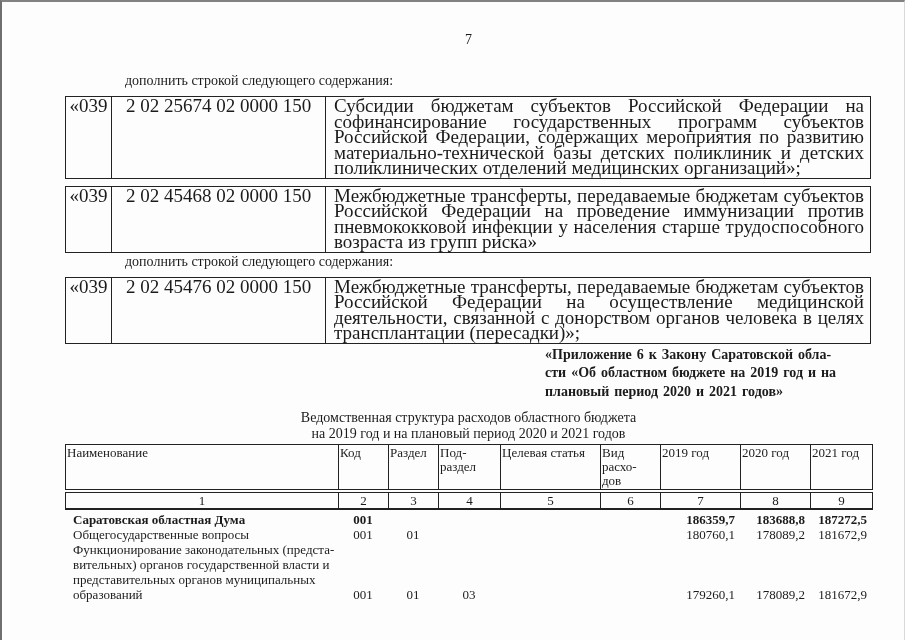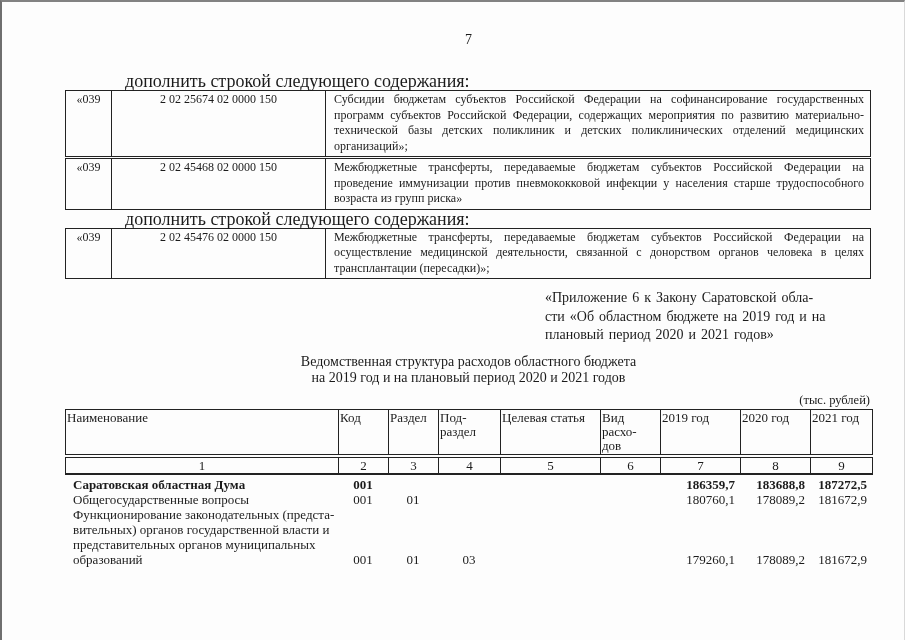--- a/index.html
+++ b/index.html
@@ -22,50 +22,50 @@
     margin-left: 63px;   
     width: 807px;
   }
   .page-num {
     padding-top: 30px;
     text-align: center;
     font-size: 14px;
     line-height: 16px;
   }
   .para {
-    font-size: 18px;
+    font-size: 14px;
     line-height: 16px;
   }
   .indent-60 { padding-left: 60px; }
   .indent-35 { padding-left: 35px; }
 
   
   table.amend {
     border-collapse: collapse;
     table-layout: fixed;
     width: 805px;
-    margin-top: 1px;
-    font-size: 12px;
+    margin-top: 7px;
+    font-size: 19px;
     line-height: 15.5px;
   }
   table.amend td {
     border: 1px solid #222;
     vertical-align: top;
     padding: 1px 2px;
   }
   table.amend td.c-code { text-align: center; }
   table.amend td.c-kbk  { text-align: center; }
   table.amend td.c-desc {
     text-align: justify;
     padding: 1px 6px 2px 8px;
   }
 
   .mt6 { margin-top: 6px; }
   .mt1 { margin-top: 1px; }
-  .mt2 { margin-top: 10px; }
+  .mt2 { margin-top: 2px; font-weight: bold; }
   .mt5 { margin-top: 5px; }
   .mt25 { margin-top: 25px; }
 
   .appendix-ref {
     margin-left: 480px;
     width: 302px;
     font-size: 14px;
     line-height: 18.5px;
     word-spacing: 1.5px;
     white-space: pre-line;
@@ -192,21 +192,20 @@
 
     <div class="appendix-ref mt2">«Приложение 6 к Закону Саратовской обла-
 сти «Об областном бюджете на 2019 год и на
 плановый период 2020 и 2021 годов»</div>
 
     <div class="doc-title">
       <div>Ведомственная структура расходов областного бюджета</div>
       <div>на 2019 год и на плановый период 2020 и 2021 годов</div>
     </div>
 
-    <div class="units-note">(тыс. рублей)</div>
 
     <table class="budget budget-head">
       <colgroup>
         <col style="width:273px">
           <col style="width:50px">
           <col style="width:50px">
           <col style="width:62px">
         <col style="width:100px">
           <col style="width:60px">
           <col style="width:80px">

